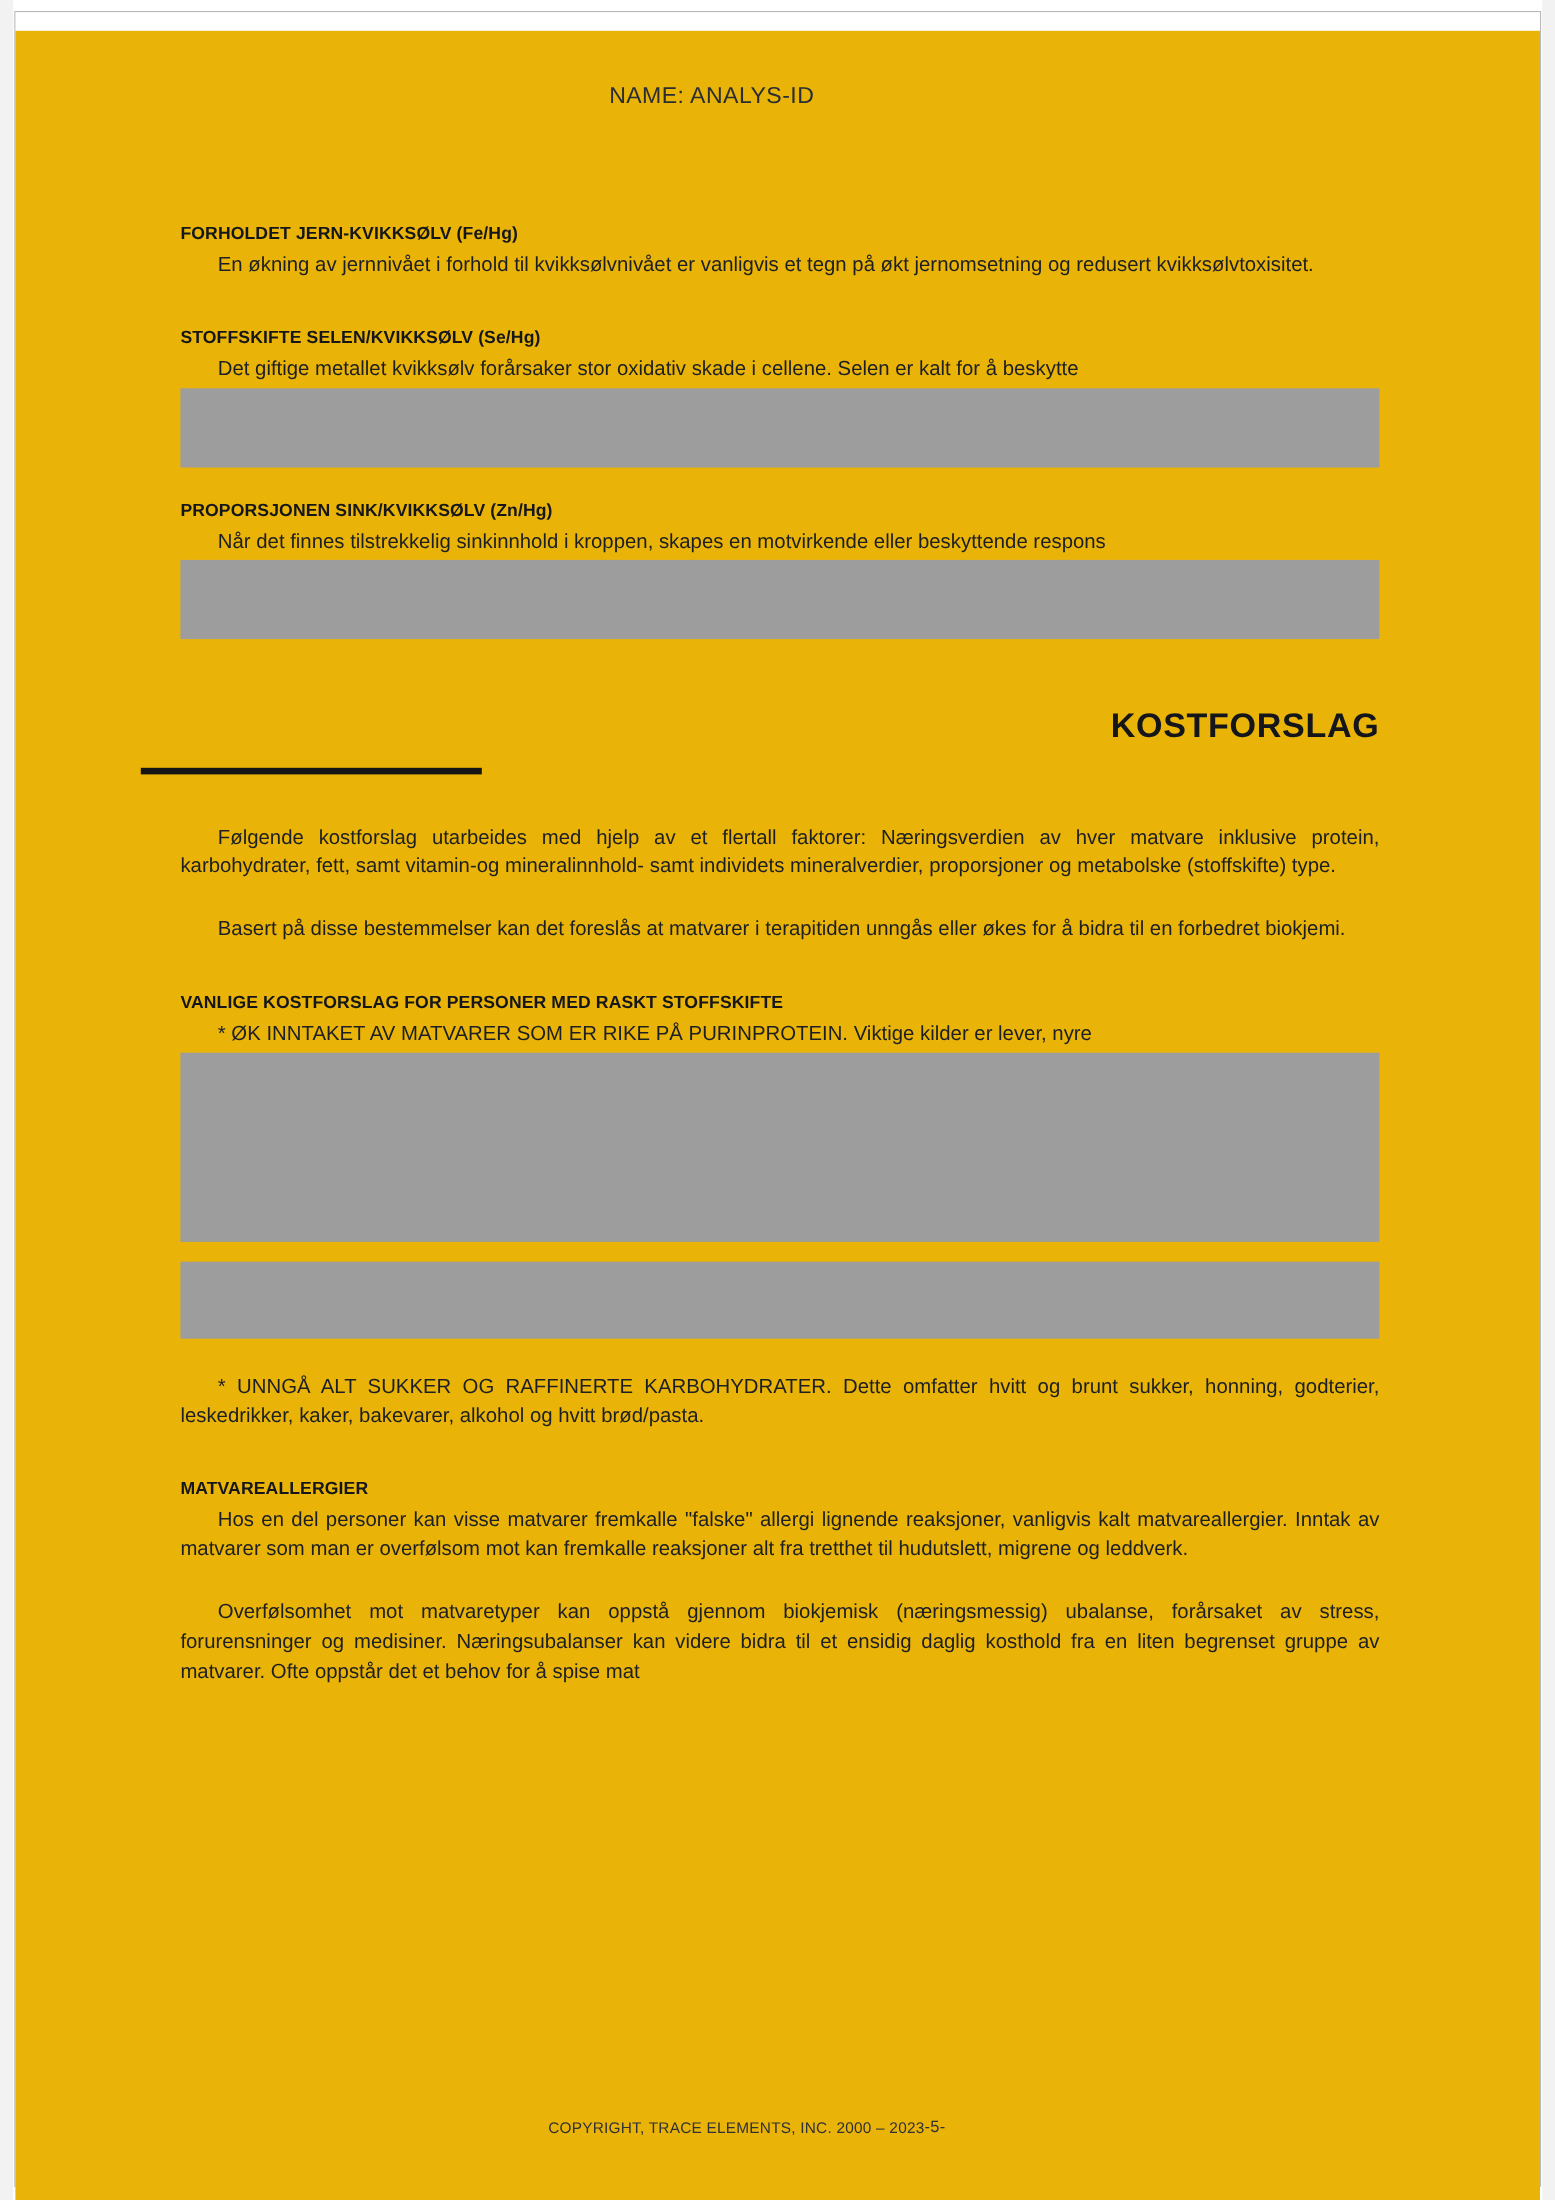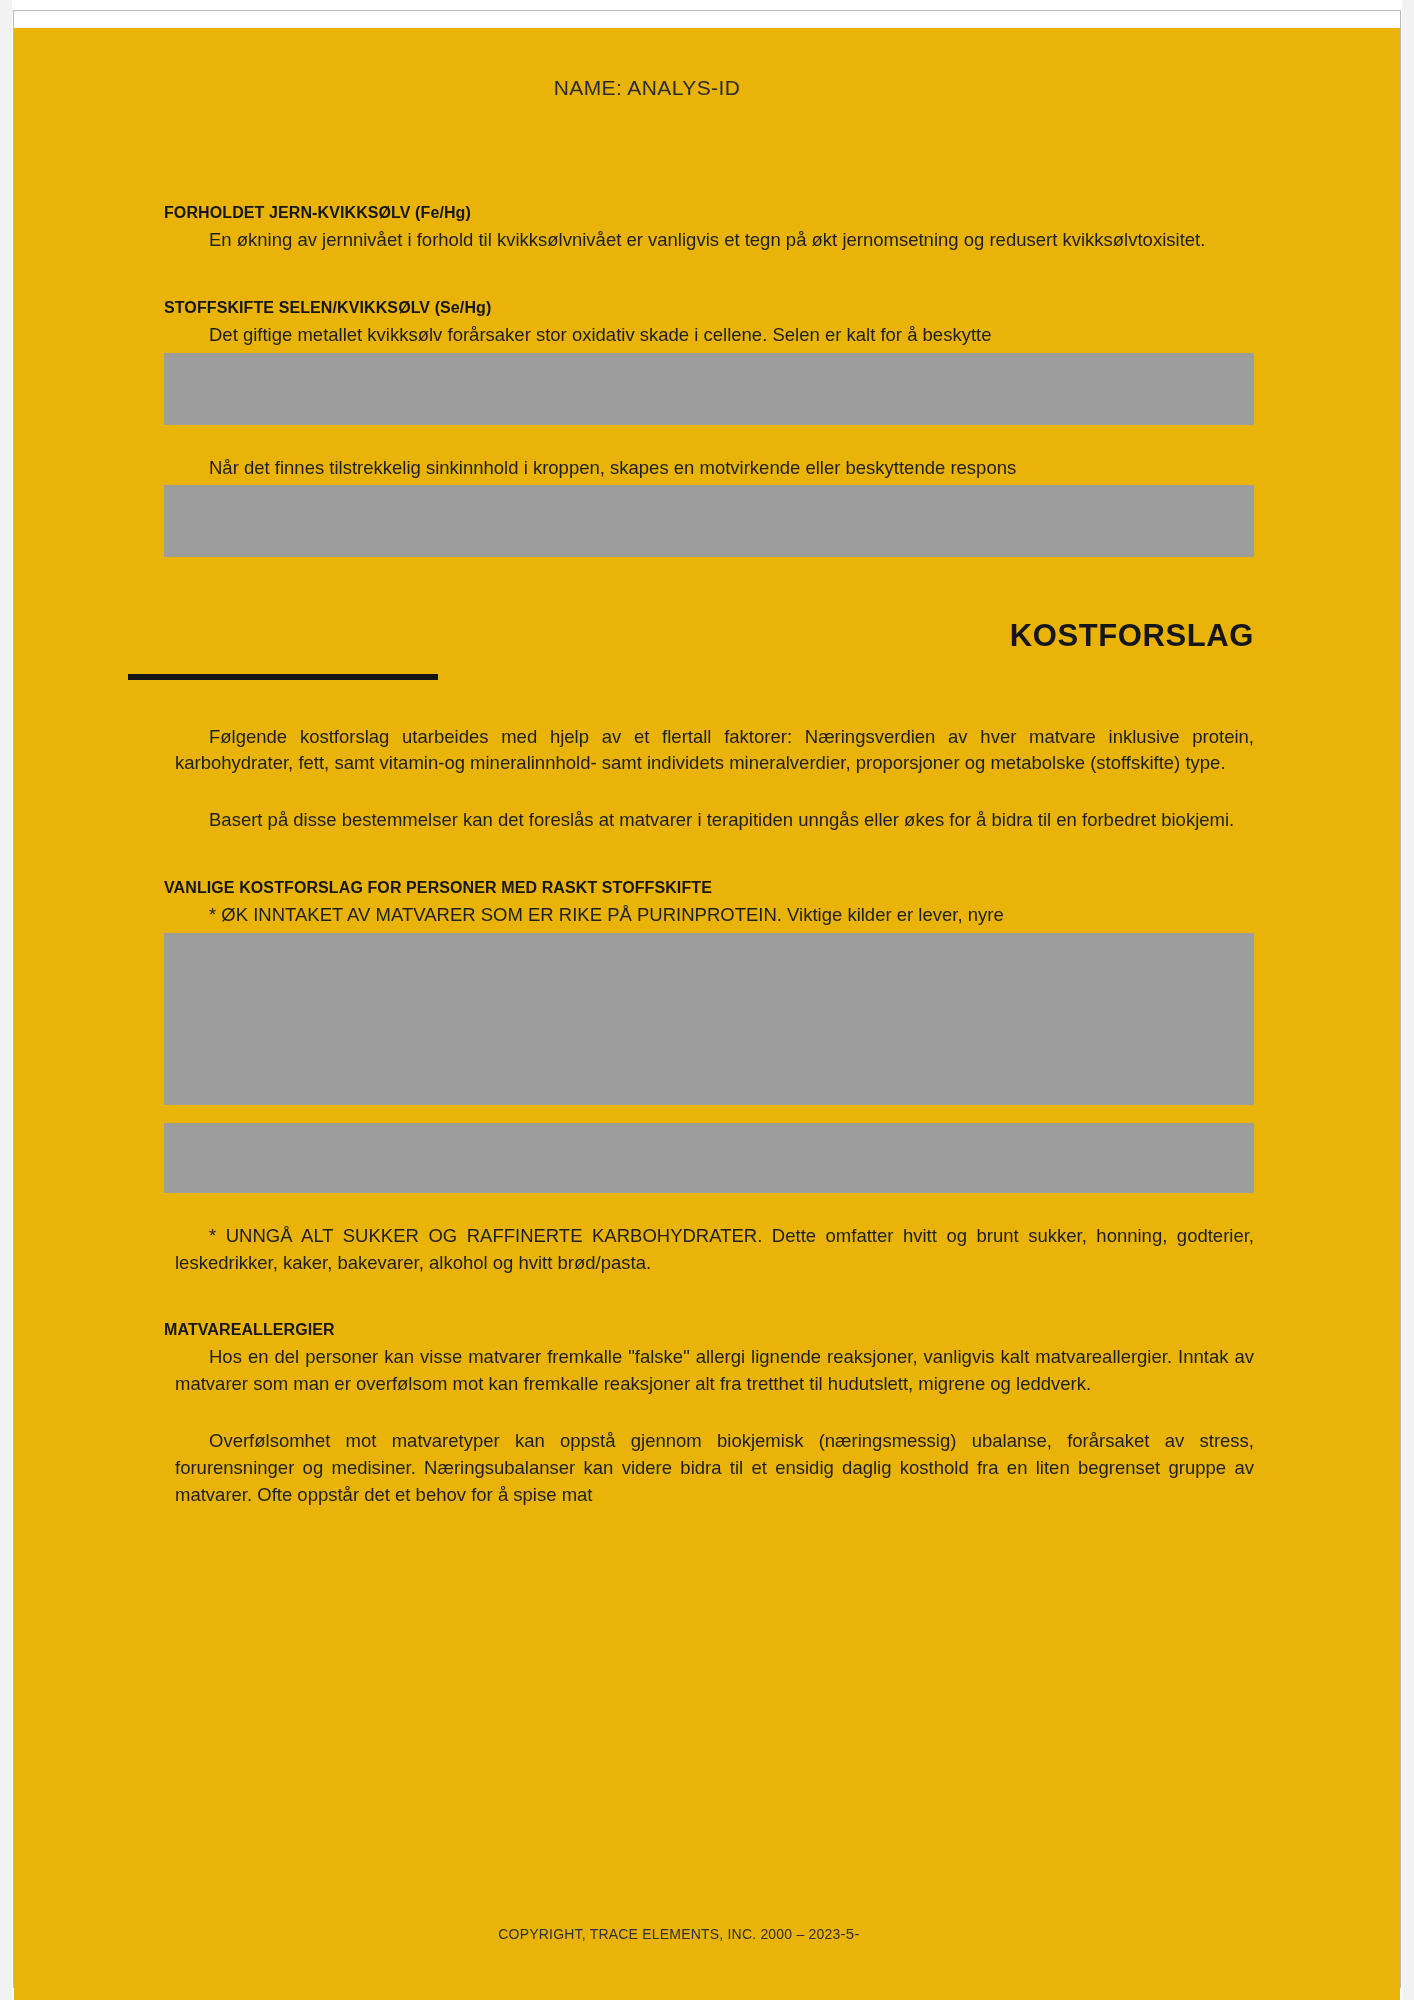--- a/index.html
+++ b/index.html
@@ -78,21 +78,21 @@
     line-height: 1.25;
   }
   p.body {
     font-size: 18.5px;
     color: #1c1f24;
     line-height: 1.45;
     margin: 0;
     text-align: justify;
     text-justify: inter-word;
   }
-  p.body.indent { text-indent: 34px; margin-left: 11px; }
+  p.body.indent { text-indent: 34px; }
   .gap-sm { height: 14px; }
   .gap-md { height: 30px; }
   .gap-lg { height: 44px; }
 
   
   .redaction {
     background: #9d9d9d;
     width: 1090px;
   }
   .redaction.r1 { height: 72px; margin-top: 4px; }
@@ -169,20 +169,21 @@
       <p class="body indent">En økning av jernnivået i forhold til kvikksølvnivået er vanligvis et tegn på økt jernomsetning og redusert kvikksølvtoxisitet.</p>
 
       <div class="gap-lg"></div>
 
       <h3 class="sub-head">STOFFSKIFTE SELEN/KVIKKSØLV (Se/Hg)</h3>
       <p class="body indent">Det giftige metallet kvikksølv forårsaker stor oxidativ skade i cellene. Selen er kalt for å beskytte</p>
       <div class="redaction r1"></div>
 
       <div class="gap-md"></div>
 
+      <h3 class="sub-head">PROPORSJONEN SINK/KVIKKSØLV (Zn/Hg)</h3>
       <p class="body indent">Når det finnes tilstrekkelig sinkinnhold i kroppen, skapes en motvirkende eller beskyttende respons</p>
       <div class="redaction r2"></div>
 
       <div class="gap-sm"></div>
 
 
       <div class="section-block">
         <div class="section-title">KOSTFORSLAG</div>
         <div class="section-rule"></div>
       </div>

